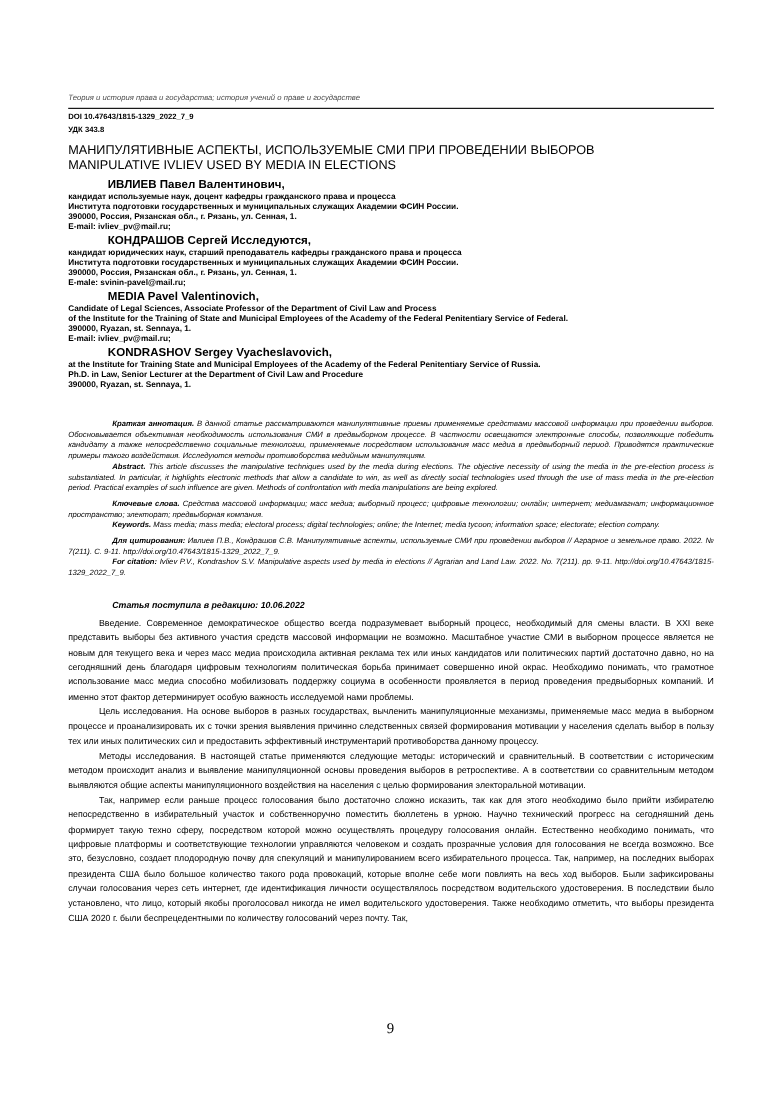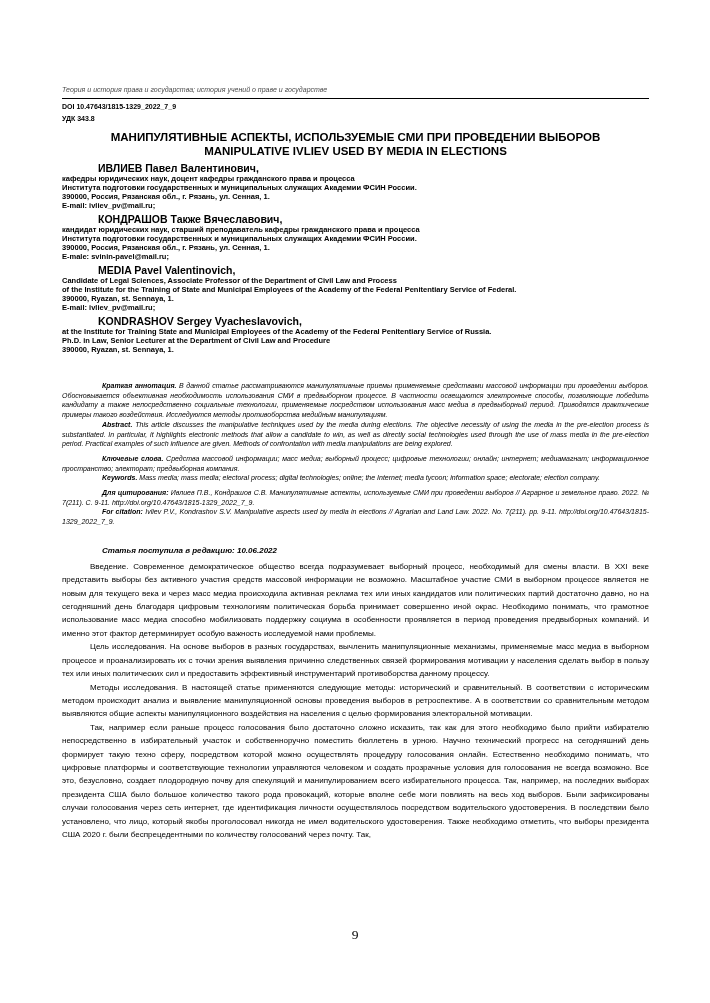--- a/index.html
+++ b/index.html
@@ -15,21 +15,21 @@
   }
   .running-head{
     font-size:7px;font-style:italic;color:#4a4a4a;line-height:8px;
   }
   .header-rule{
     border:none;border-top:1.3px solid #000;margin:4px 0 0 0;
   }
   .doi{font-size:7px;font-weight:bold;line-height:8px;margin-top:4px;}
   .udk{font-size:7px;font-weight:bold;line-height:8px;margin-top:4px;}
   .title{
-    font-size:11.5px;font-weight:bold;text-align:center;
+    font-size:11.5px;font-weight:normal;text-align:left;
     line-height:14px;margin:7px 0 0 0;
   }
   .title.en{margin-top:0;}
   .authors{margin-top:4px;}
   .author-name{font-size:10.5px;font-weight:bold;line-height:12px;margin-top:3px;padding-left:36px;}
   .author-line{font-size:7.5px;font-weight:bold;line-height:9px;}
   .abstract-section{
     margin-top:27px;
     font-size:7px;font-style:italic;line-height:9.7px;text-align:justify;
   }
@@ -63,28 +63,28 @@
   <div class="doi">DOI 10.47643/1815-1329_2022_7_9</div>
   <div class="udk">УДК 343.8</div>
 
   <div class="title ru">МАНИПУЛЯТИВНЫЕ АСПЕКТЫ, ИСПОЛЬЗУЕМЫЕ СМИ ПРИ ПРОВЕДЕНИИ ВЫБОРОВ</div>
   <div class="title en">MANIPULATIVE IVLIEV USED BY MEDIA IN ELECTIONS</div>
 
   <div class="authors">
 
     <div class="author-block">
       <div class="author-name">ИВЛИЕВ Павел Валентинович,</div>
-      <div class="author-line">кафедры юридических наук, доцент кафедры гражданского права и процесса</div>
+      <div class="author-line">кандидат используемые наук, доцент кафедры гражданского права и процесса</div>
       <div class="author-line">Института подготовки государственных и муниципальных служащих Академии ФСИН России.</div>
       <div class="author-line">390000, Россия, Рязанская обл., г. Рязань, ул. Сенная, 1.</div>
       <div class="author-line">E-mail: ivliev_pv@mail.ru;</div>
     </div>
 
     <div class="author-block">
-      <div class="author-name">КОНДРАШОВ Также Вячеславович,</div>
+      <div class="author-name">КОНДРАШОВ Сергей Исследуются,</div>
       <div class="author-line">кандидат юридических наук, старший преподаватель кафедры гражданского права и процесса</div>
       <div class="author-line">Института подготовки государственных и муниципальных служащих Академии ФСИН России.</div>
       <div class="author-line">390000, Россия, Рязанская обл., г. Рязань, ул. Сенная, 1.</div>
       <div class="author-line">E-male: svinin-pavel@mail.ru;</div>
     </div>
 
     <div class="author-block">
       <div class="author-name">MEDIA Pavel Valentinovich,</div>
       <div class="author-line">Candidate of Legal Sciences, Associate Professor of the Department of Civil Law and Process</div>
       <div class="author-line">of the Institute for the Training of State and Municipal Employees of the Academy of the Federal Penitentiary Service of Federal.</div>

